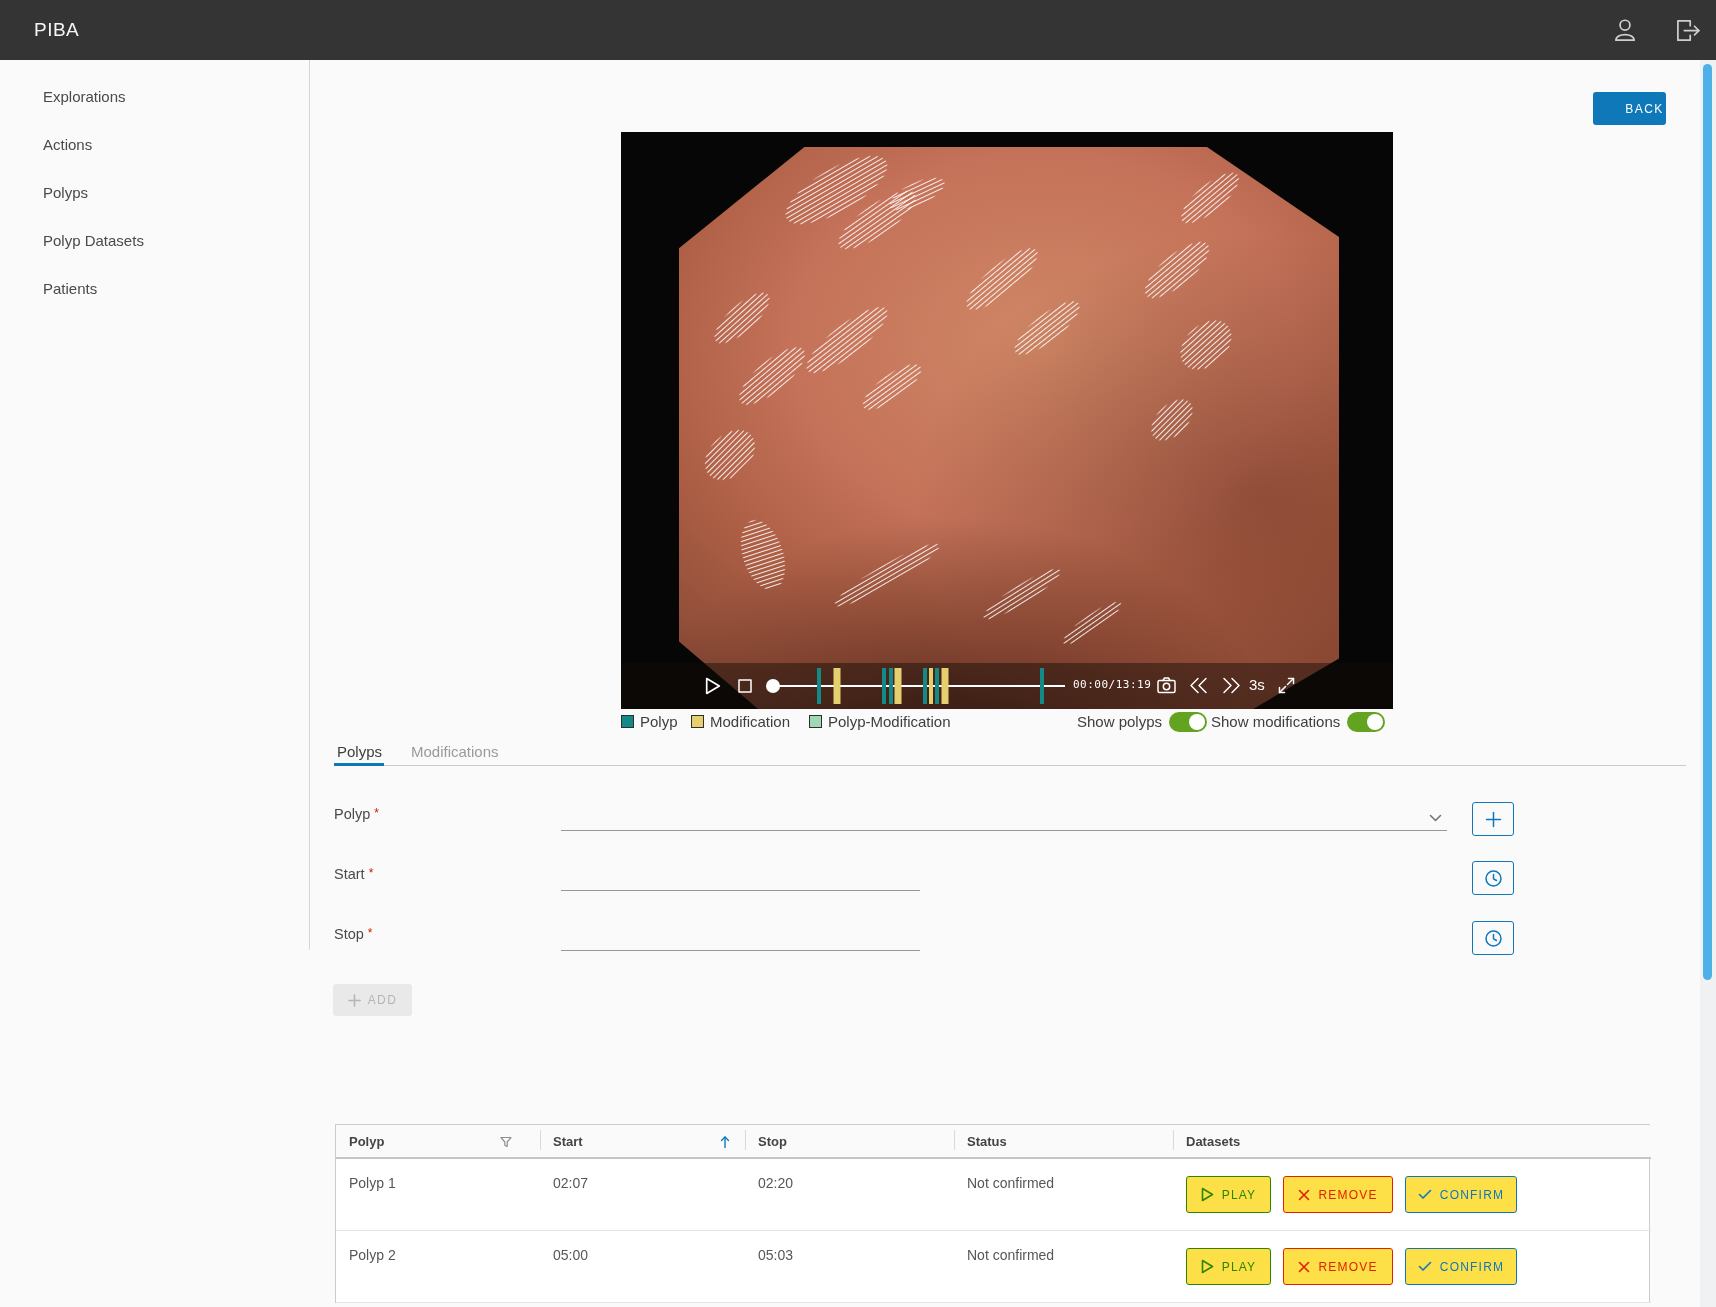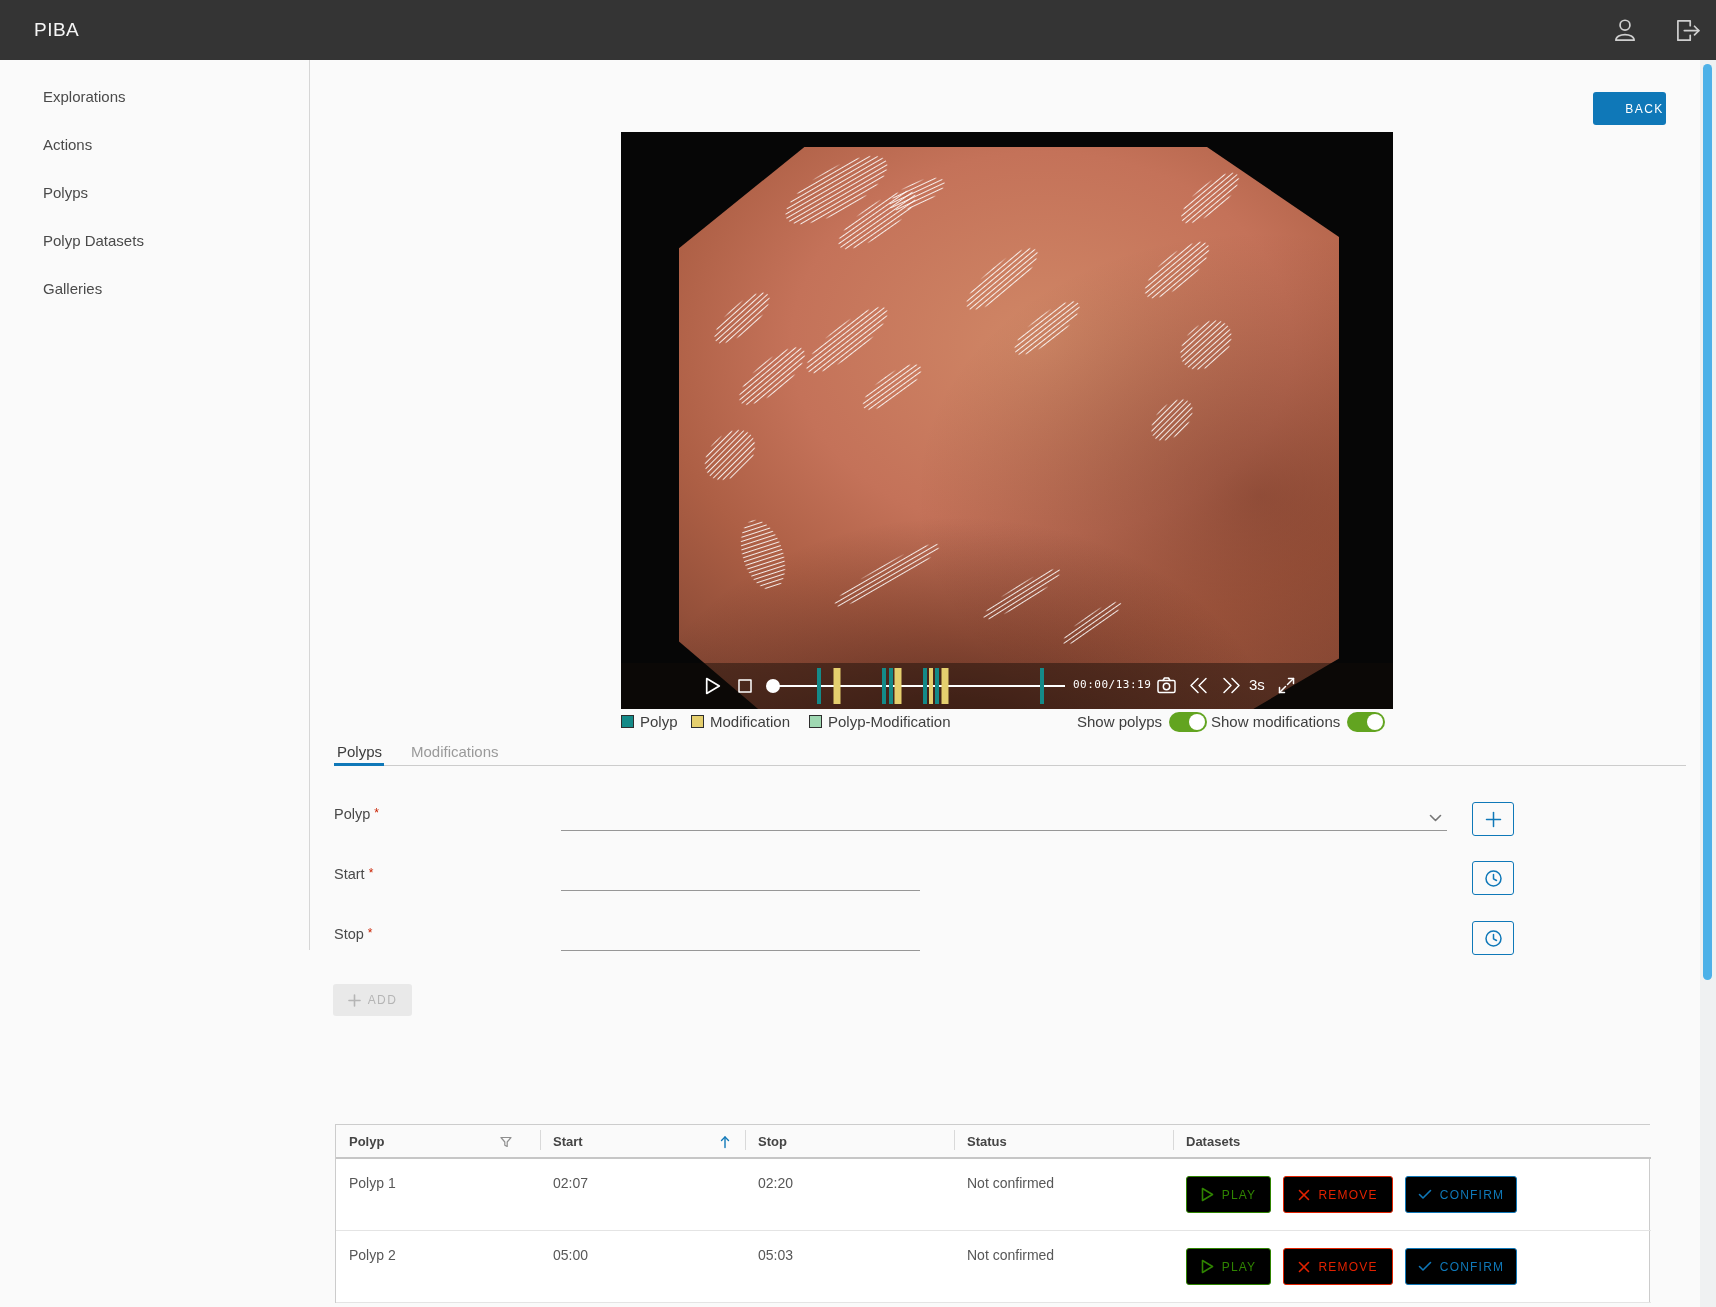--- a/index.html
+++ b/index.html
@@ -78,21 +78,21 @@
 
   
   .table{position:absolute;left:335px;top:1124px;width:1315px;background:#fff;border:1px solid #ccc;border-bottom:none;
          display:grid;grid-template-columns:204px 205px 209px 219px 478px;}
   .th{height:34px;line-height:34px;background:#fafafa;font-size:13px;font-weight:bold;color:#454545;
       padding-left:13px;border-bottom:2px solid #c6c6c6;position:relative;cursor:pointer;white-space:nowrap;}
   .th .hicon{position:absolute;top:0;height:34px;display:flex;align-items:center;}
   .th .vline{position:absolute;left:0;top:5px;bottom:7px;width:1px;background:#d9d9d9;}
   .td{height:72px;padding:16px 0 0 13px;font-size:14px;color:#575757;border-bottom:1px solid #e4e4e4;}
   .td.actions{display:flex;align-items:center;gap:12px;padding-top:0;}
-  .row-btn{height:37px;border-radius:3px;background:#000000;font-family:"Liberation Sans",sans-serif;
+  .row-btn{height:37px;border-radius:3px;background:#fde047;font-family:"Liberation Sans",sans-serif;
            font-size:12px;letter-spacing:1.2px;cursor:pointer;display:inline-flex;align-items:center;justify-content:center;gap:8px;}
   .row-btn svg{fill:none;stroke-width:1.6;stroke-linecap:round;stroke-linejoin:round;}
   .btn-play{width:85px;border:1px solid var(--play-green);color:var(--play-green);}
   .btn-play svg{stroke:var(--play-green);}
   .btn-remove{width:110px;border:1px solid var(--remove-red);color:var(--remove-red);}
   .btn-remove svg{stroke:var(--remove-red);}
   .btn-confirm{width:112px;border:1px solid var(--accent-blue);color:var(--accent-blue);}
   .btn-confirm svg{stroke:var(--accent-blue);}
 
   
@@ -119,21 +119,21 @@
           <path d="M21 10.5 L25 14.5 L21 18.5"></path>
       </svg>
     </div>
   </div>
 
   <div class="sidebar">
     <div class="nav-item" style="top:25px">Explorations</div>
     <div class="nav-item" style="top:73px">Actions</div>
     <div class="nav-item" style="top:121px">Polyps</div>
     <div class="nav-item" style="top:169px">Polyp Datasets</div>
-    <div class="nav-item" style="top:217px">Galleries</div>
+    <div class="nav-item" style="top:217px">Patients</div>
   </div>
 
   <button class="btn-solid back-btn">BACK</button>
 
   <div class="video">
     <div class="tissue">
       <div class="streaks">
         <i style="left:100px;top:22px;width:115px;height:42px;transform:rotate(-30deg)"></i>
         <i style="left:152px;top:58px;width:92px;height:30px;transform:rotate(-35deg)"></i>
         <i style="left:208px;top:36px;width:60px;height:22px;transform:rotate(-25deg)"></i>

